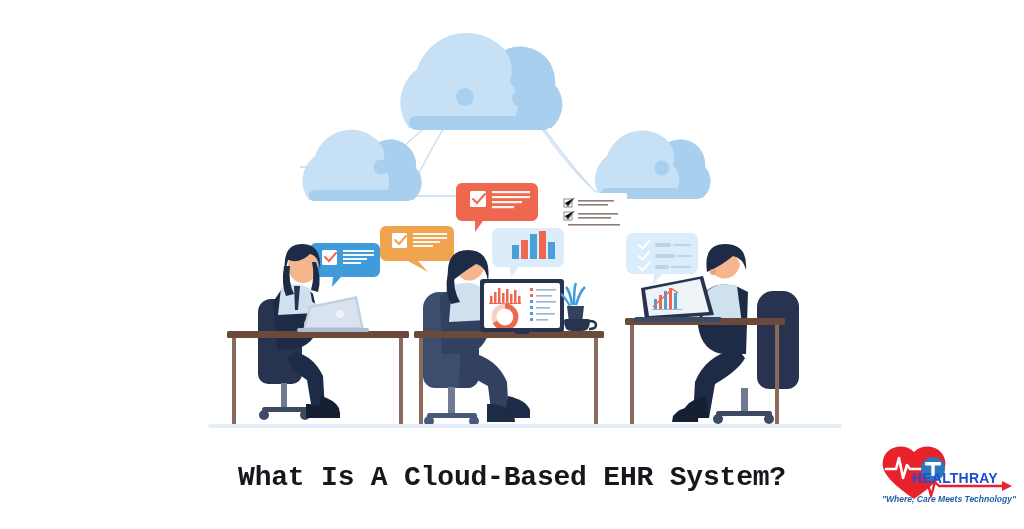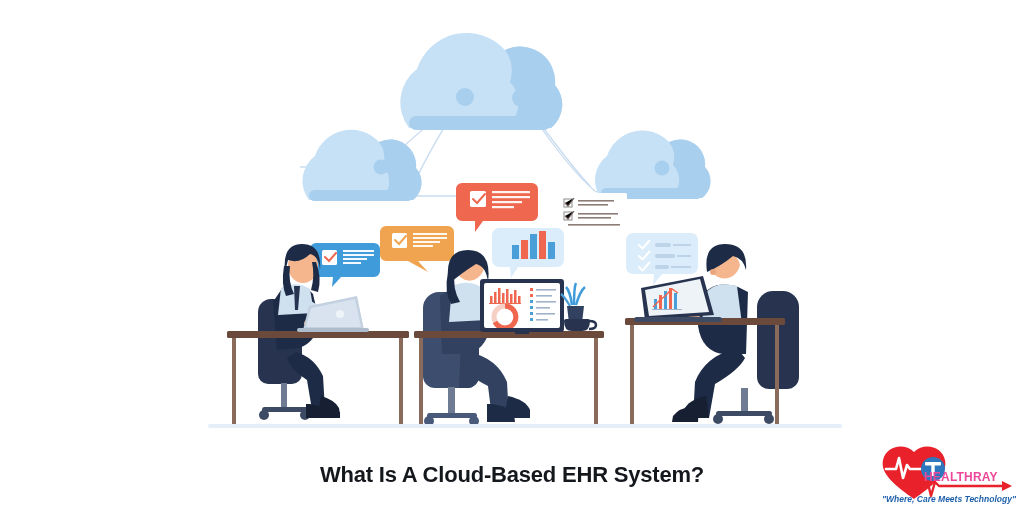--- a/index.html
+++ b/index.html
@@ -14,39 +14,39 @@
     width: 1024px; height: 529px;
     background: #ffffff;
   }
 
   
   #page-title {
     position: absolute;
     left: 0; right: 0;
     top: 462px;
     text-align: center;
-    font-size: 22px;
+    font-size: 28px;
     font-weight: 700;
     letter-spacing: -0.2px;
     color: #14171c;
-    font-family: Liberation Sans, sans-serif;
+    font-family: Liberation Mono, monospace;
   }
 
   
   #logo {
     position: absolute;
     left: 876px; top: 444px;
     width: 144px; height: 72px;
   }
   #logo-wordmark {
     position: absolute;
-    left: 48px; top: 26px;
-    font-size: 12px;
+    left: 36px; top: 26px;
+    font-size: 14px;
     font-weight: 700;
-    color: #ec4899;
+    color: #1d4ed8;
     letter-spacing: 0.2px;
     white-space: nowrap;
   }
   #logo-tagline {
     position: absolute;
     left: 2px; top: 50px;
     width: 142px;
     text-align: center;
     font-size: 8.5px;
     font-weight: 700;

